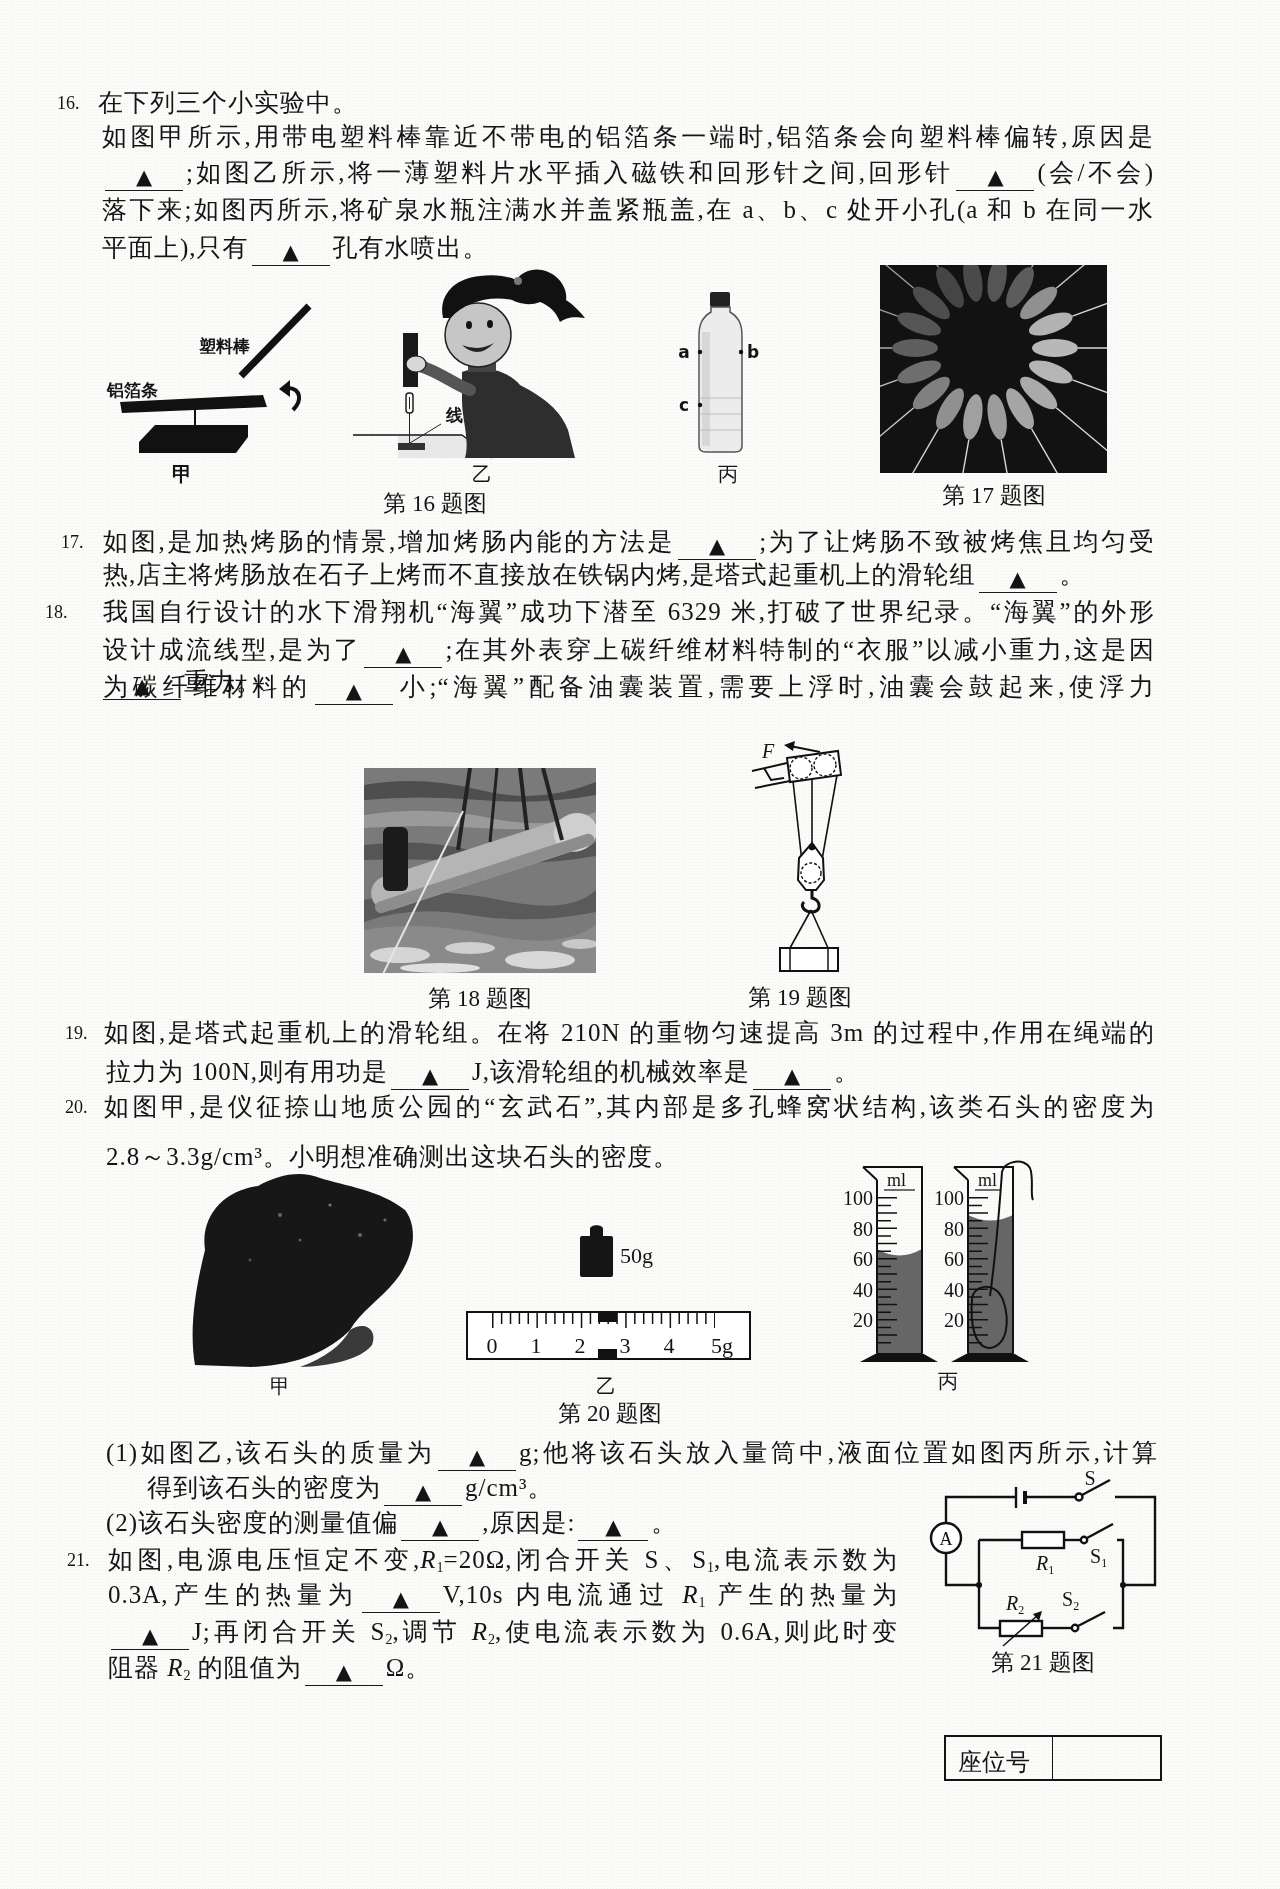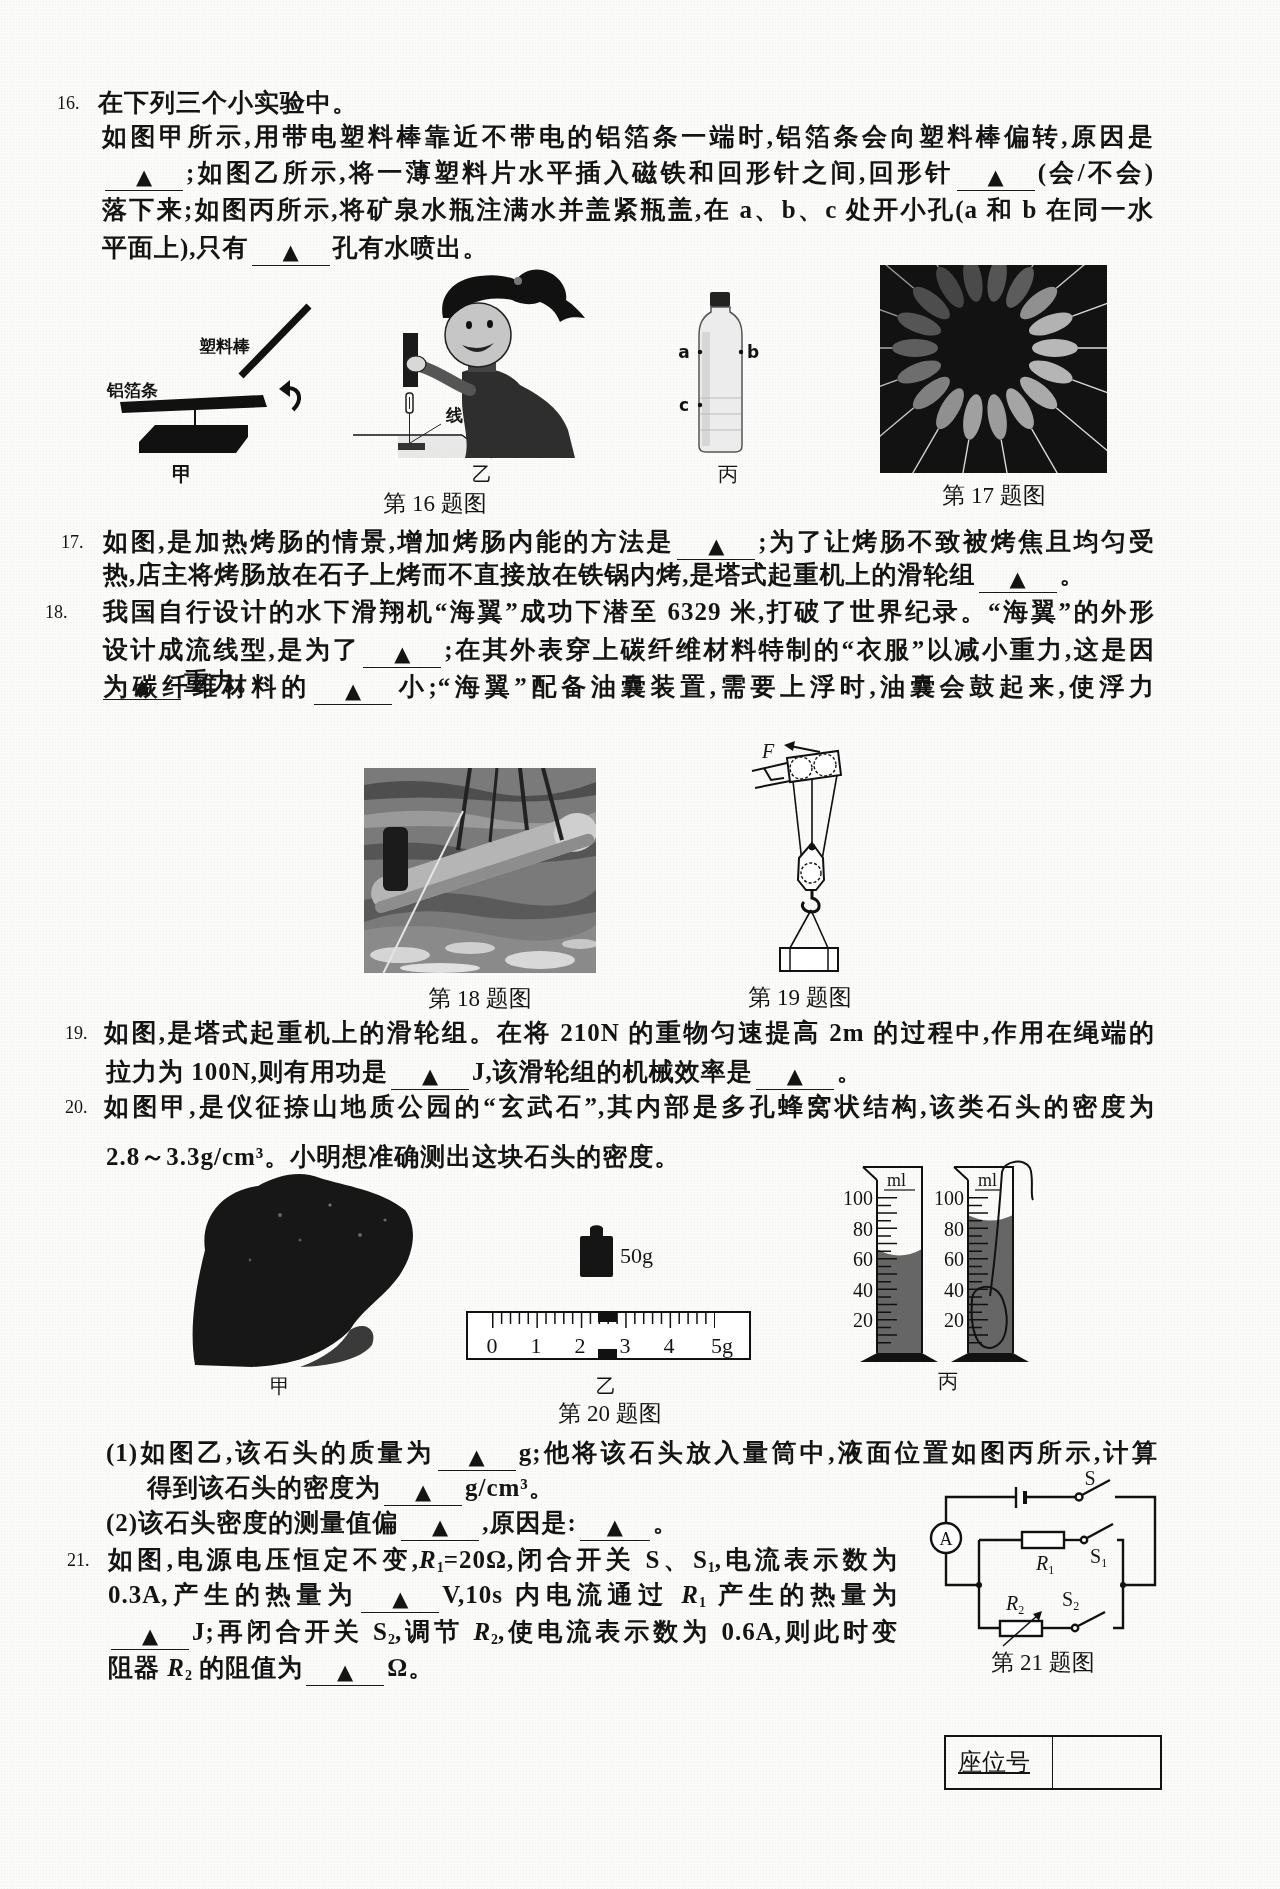--- a/index.html
+++ b/index.html
@@ -4,39 +4,39 @@
 <style>
   * { margin:0; padding:0; box-sizing:border-box; }
   html, body { width:1280px; height:1889px; background:#fbfbf9; }
   body { position:relative; overflow:hidden; font-family:"Liberation Serif","DejaVu Serif",serif; color:#141414; }
   #page {
     position:absolute; left:0; top:0; width:1280px; height:1889px;
     background-color:#fbfbf9;
     background-image: radial-gradient(rgba(0,0,0,0.045) 0.7px, transparent 1px);
     background-size: 3px 3px;
   }
-  .ln { position:absolute; height:36px; line-height:36px; font-size:25px; letter-spacing:1px; white-space:nowrap;font-weight:bold; }
+  .ln { position:absolute; height:36px; line-height:36px; font-size:25px; letter-spacing:1px; white-space:nowrap; }
   .j { white-space:normal; text-align:justify; text-align-last:justify; text-justify:inter-character; overflow:visible; }
   .num { position:absolute; height:36px; line-height:36px; font-size:18px; }
   .blank {
     display:inline-block; width:78px; height:28px; line-height:28px;
     border-bottom:1.6px solid #1a1a1a; vertical-align:-3px;
     text-align:center; text-align-last:center;
     font-family:"DejaVu Sans",sans-serif; font-size:21px; letter-spacing:0; margin:0 3px;
   }
   .blank.sm { width:70px; }
   .ln i { font-style:italic; }
   .ln sub { font-size:14px; vertical-align:-4px; line-height:0; letter-spacing:0; }
   .figs { position:absolute; left:0; top:0; pointer-events:none; }
   .figs text { font-family:"Liberation Serif","DejaVu Serif",serif; fill:#141414; }
   .figs .bold { font-family:"DejaVu Sans",sans-serif; font-weight:bold; }
   .figs .cap { font-size:23px; }
   .figs .lbl { font-size:20px; }
   .footer-text { position:absolute; left:437px; top:1751px; height:32px; line-height:32px; font-size:24px; letter-spacing:3px; white-space:pre; }
-  .seat-box { position:absolute; left:944px; top:1735px; width:218px; height:55px; border:2.5px solid #141414; display:flex;text-decoration:underline; }
+  .seat-box { position:absolute; left:944px; top:1735px; width:218px; height:46px; border:2.5px solid #141414; display:flex; }
   .seat-label { width:107px; border-right:1.5px solid #141414; font-size:24px; line-height:50px; padding-left:12px; }
   .seat-value { flex:1; font-size:24px; line-height:50px; }
 </style>
 </head>
 <body>
 
 <div id="page">
 
 <svg class="figs" width="1280" height="1889" viewBox="0 0 1280 1889">
 
@@ -353,21 +353,21 @@
 <div>
   <span class="num" style="left:45px;top:594px">18.</span>
   <div class="ln j" style="left:103px;top:594px;width:1052px"><span>我国自行设计的水下滑翔机“海翼”成功下潜至 6329 米,打破了世界纪录。“海翼”的外形</span></div>
   <div class="ln j" style="left:103px;top:632px;width:1052px"><span>设计成流线型,是为了</span><span class="blank">▲</span><span>;在其外表穿上碳纤维材料特制的“衣服”以减小重力,这是因</span></div>
   <div class="ln j" style="left:103px;top:669px;width:1052px"><span>为碳纤维材料的</span><span class="blank">▲</span><span>小;“海翼”配备油囊装置,需要上浮时,油囊会鼓起来,使浮力</span></div>
   <div class="ln" style="left:100px;top:664px"><span class="blank">▲</span><span>重力。</span></div>
 </div>
 
 <div>
   <span class="num" style="left:65px;top:1015px">19.</span>
-  <div class="ln j" style="left:104px;top:1015px;width:1051px"><span>如图,是塔式起重机上的滑轮组。在将 210N 的重物匀速提高 2m 的过程中,作用在绳端的</span></div>
+  <div class="ln j" style="left:104px;top:1015px;width:1051px"><span>如图,是塔式起重机上的滑轮组。在将 210N 的重物匀速提高 3m 的过程中,作用在绳端的</span></div>
   <div class="ln" style="left:106px;top:1054px"><span>拉力为 100N,则有用功是</span><span class="blank">▲</span><span>J,该滑轮组的机械效率是</span><span class="blank">▲</span><span>。</span></div>
 </div>
 
 <div>
   <span class="num" style="left:65px;top:1089px">20.</span>
   <div class="ln j" style="left:104px;top:1089px;width:1051px"><span>如图甲,是仪征捺山地质公园的“玄武石”,其内部是多孔蜂窝状结构,该类石头的密度为</span></div>
   <div class="ln" style="left:106px;top:1139px"><span>2.8～3.3g/cm³。小明想准确测出这块石头的密度。</span></div>
 
   <div class="ln j" style="left:106px;top:1435px;width:1052px"><span>(1)如图乙,该石头的质量为</span><span class="blank">▲</span><span>g;他将该石头放入量筒中,液面位置如图丙所示,计算</span></div>
   <div class="ln" style="left:147px;top:1470px"><span>得到该石头的密度为</span><span class="blank">▲</span><span>g/cm³。</span></div>

